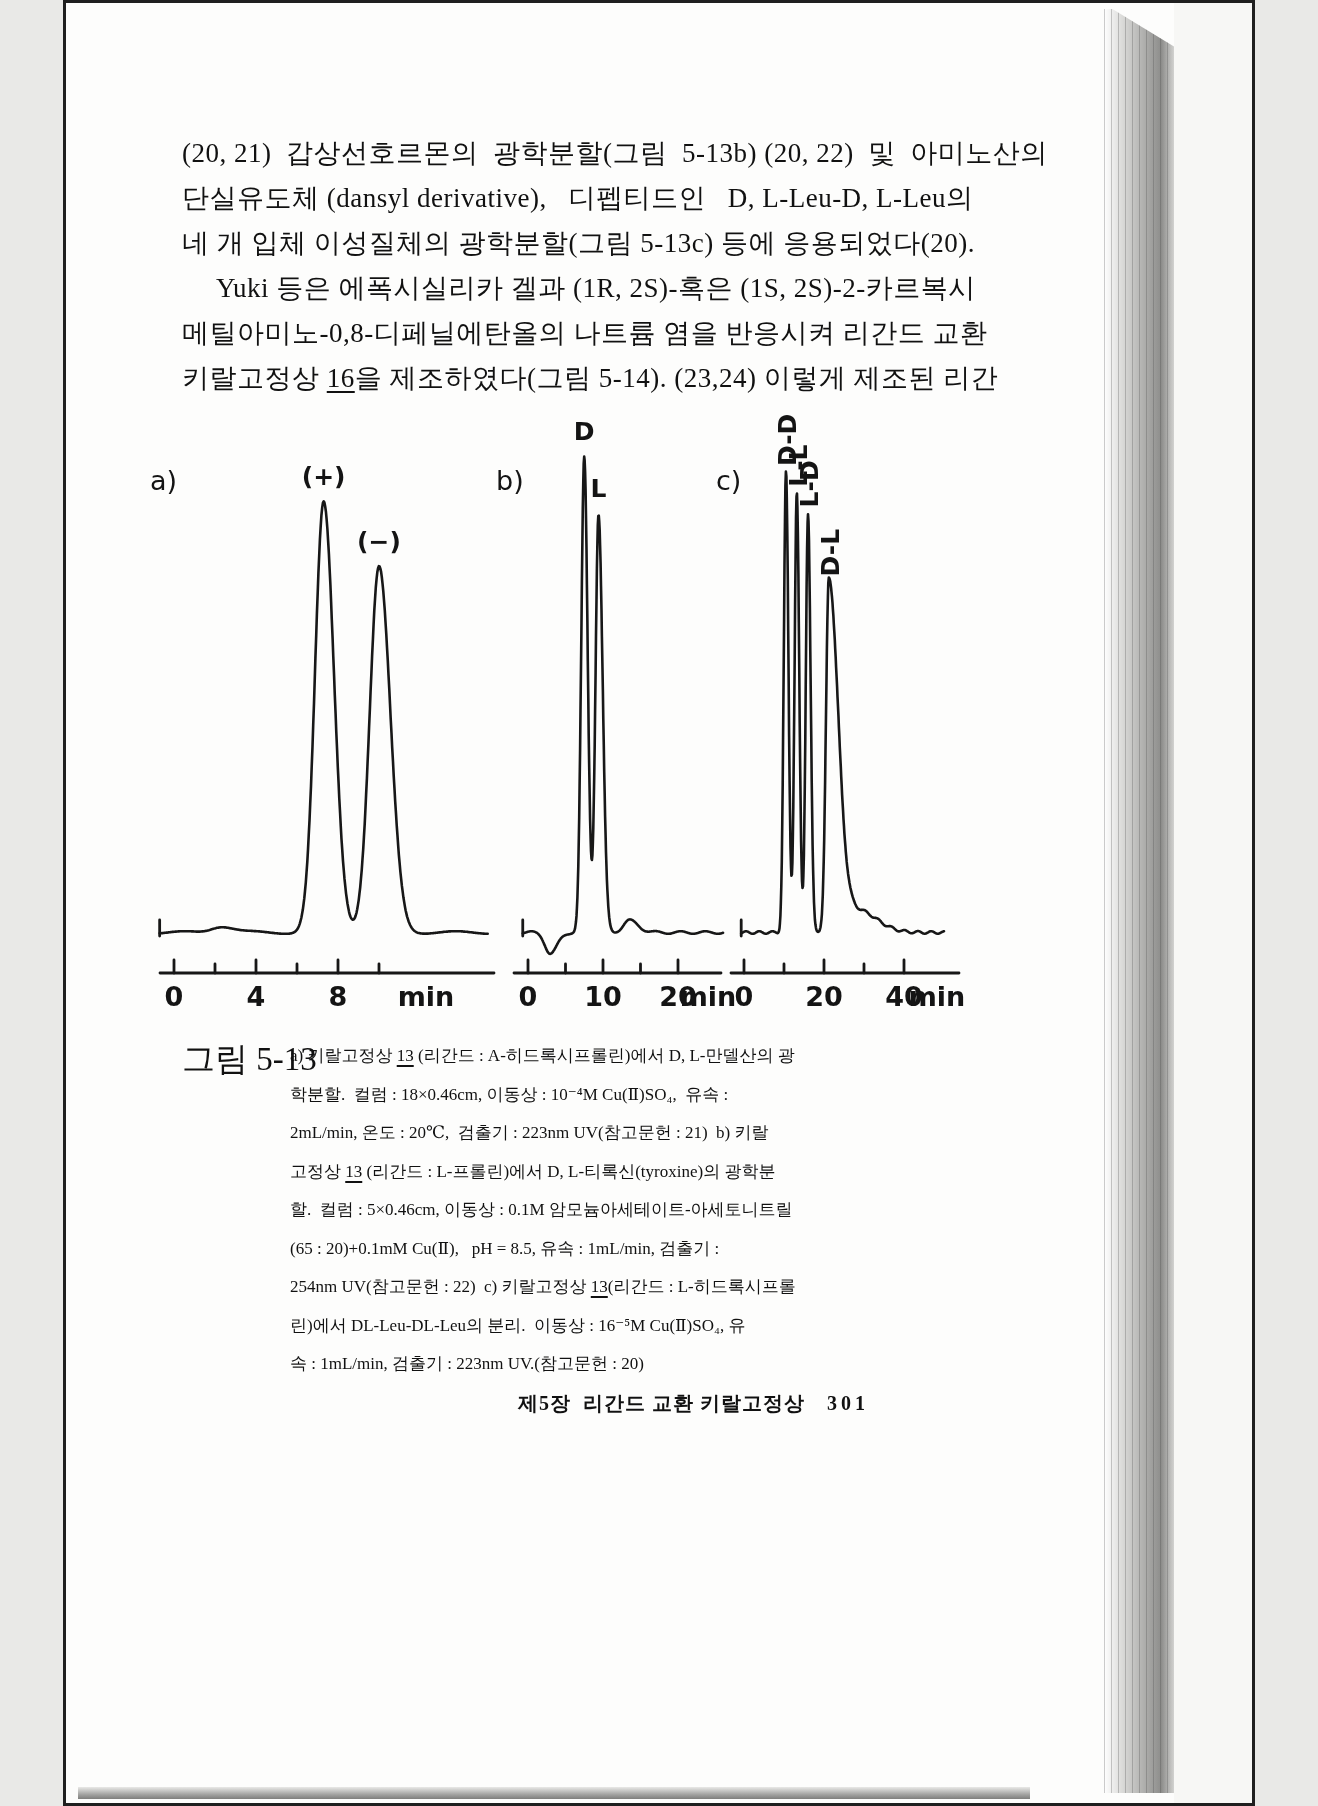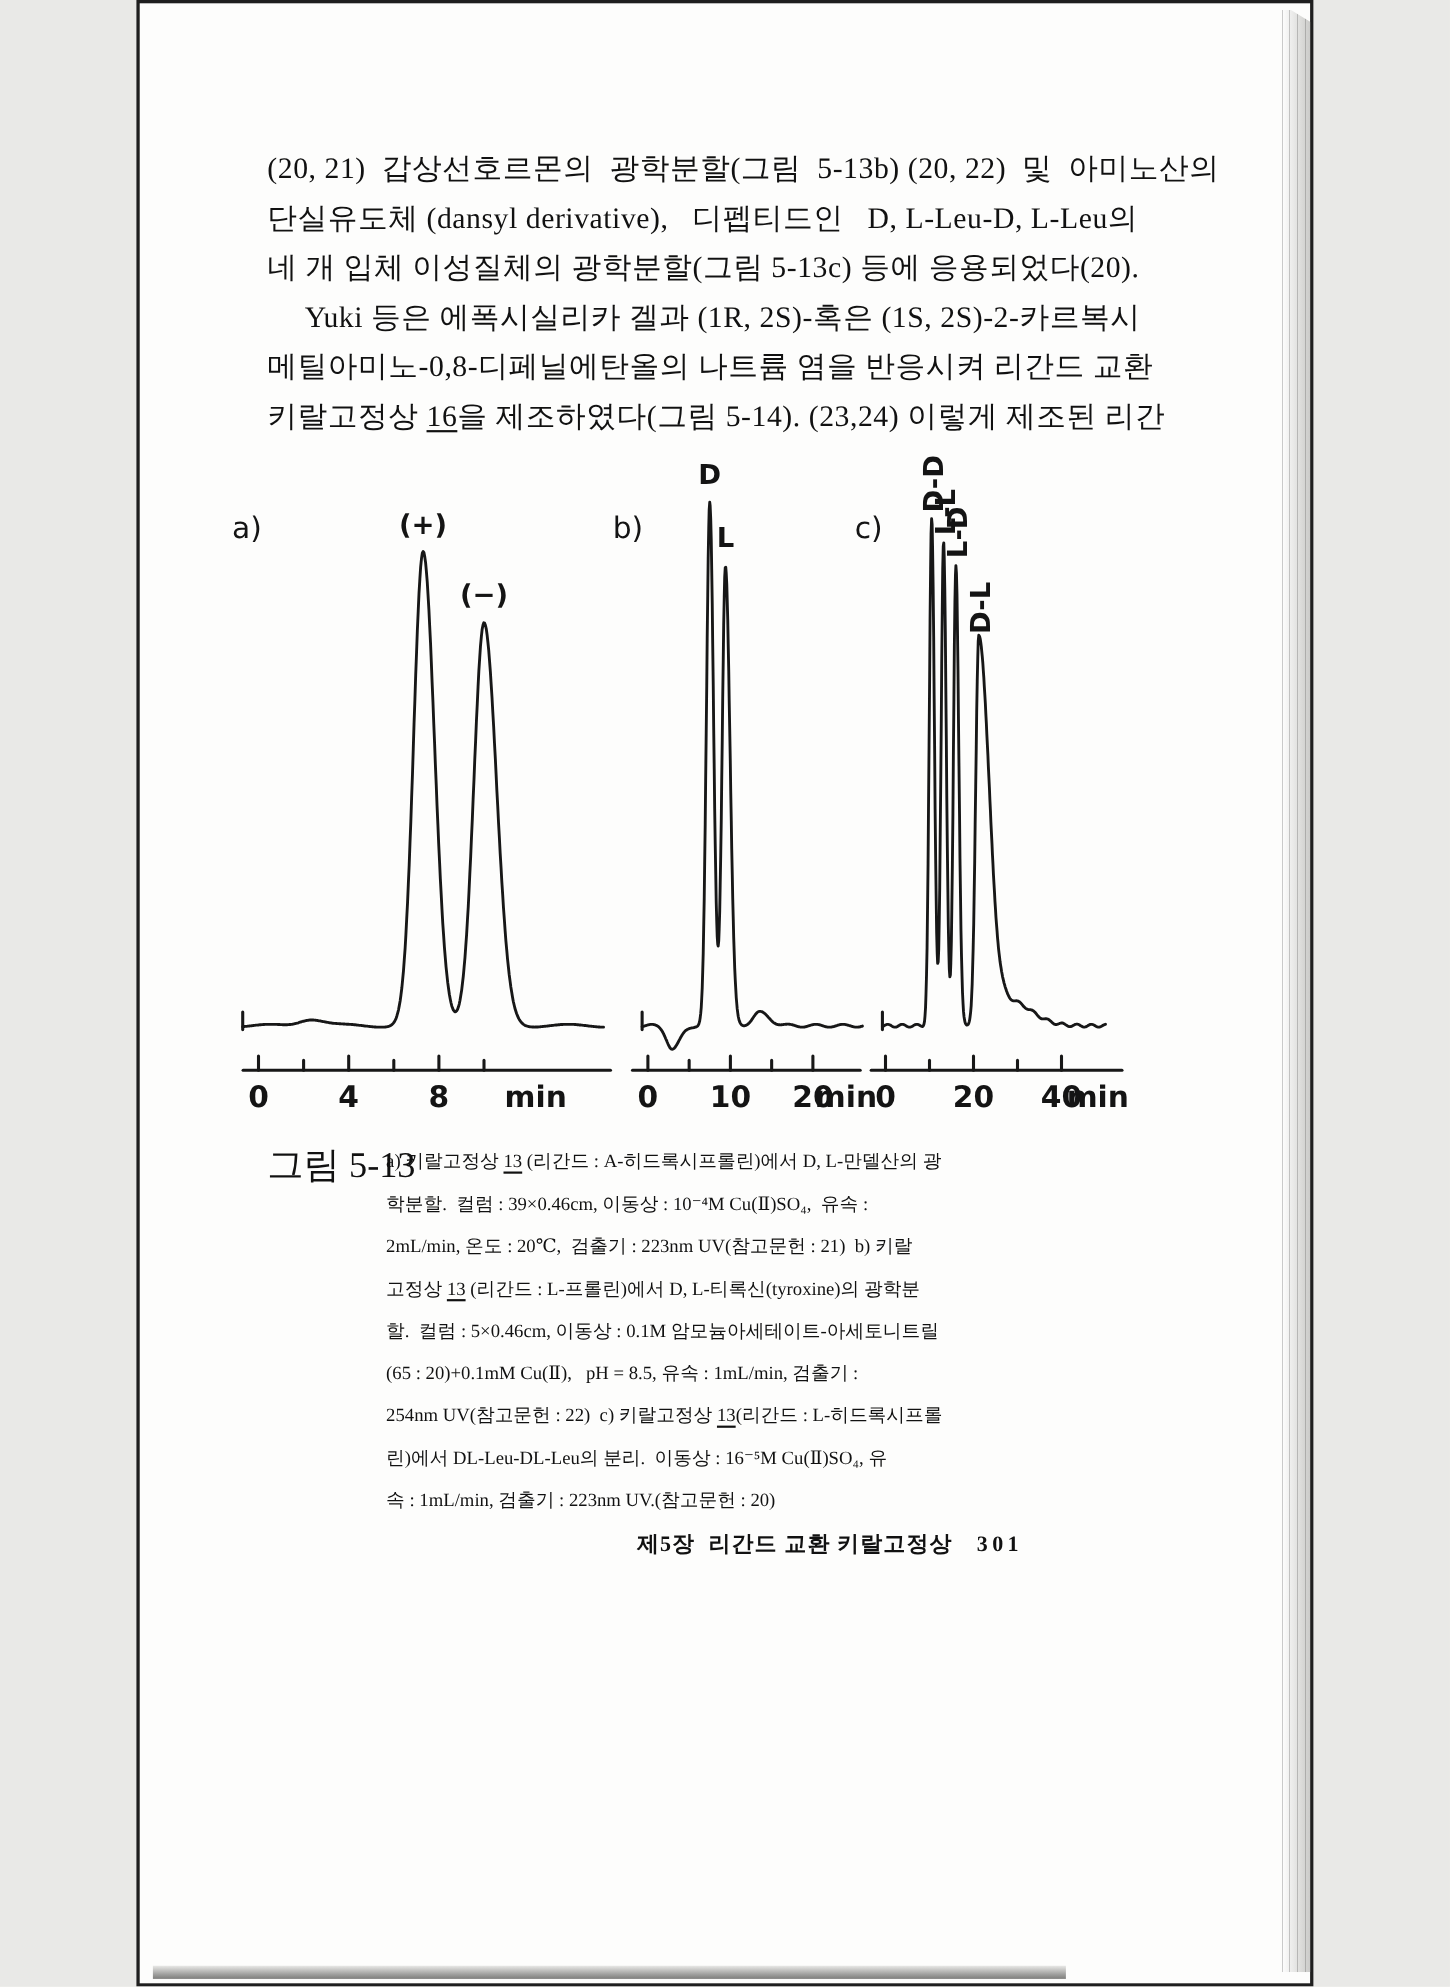--- a/index.html
+++ b/index.html
@@ -1,18 +1,18 @@
 <!DOCTYPE html>
 <html><head>
 <meta charset="utf-8">
 <title>Scanned book page — 그림 5-13</title>
 <style>
   html,body{margin:0;padding:0;background:#e9e9e7;}
   .scan{
-    position:relative;width:1070px;height:1806px;margin:0 auto;
+    position:relative;width:1192px;height:1806px;margin:0 auto;
     background:#fdfdfc;border:3px solid #1f1f1f;box-sizing:border-box;
     overflow:hidden;color:#111;
     font-family:"Liberation Serif","DejaVu Serif",serif;
   }
   
   .outside-right{position:absolute;top:0;bottom:0;left:1108px;right:0;background:#f7f7f5;}
   .page-edge-right{
     position:absolute;top:6px;bottom:10px;left:1038px;width:70px;
     background:
       repeating-linear-gradient(90deg, rgba(70,70,70,.28) 0 1px, rgba(255,255,255,0) 1px 7px),
@@ -115,21 +115,21 @@
       <line x1="20.2" y1="528" x2="20.2" y2="512" class="stroke"></line>
       <text class="peak-label" x="75" y="58" transform="rotate(-90 75 58)" text-anchor="start">D-D</text>
       <text class="peak-label" x="85.8" y="78.70000000000005" transform="rotate(-90 85.8 78.70000000000005)" text-anchor="start">L-L</text>
       <text class="peak-label" x="97" y="99.39999999999998" transform="rotate(-90 97 99.39999999999998)" text-anchor="start">L-D</text>
       <text class="peak-label" x="117.8" y="168.39999999999998" transform="rotate(-90 117.8 168.39999999999998)" text-anchor="start">D-L</text>
     </svg>
 
   <div class="caption-label">그림 5-13</div>
   <div class="caption">
     <div class="line"><span>a) 키랄고정상 </span><span class="u">13</span><span> (리간드 : A-히드록시프롤린)에서 D, L-만델산의 광</span></div>
-    <div class="line"><span>학분할.  컬럼 : 39×0.46cm, 이동상 : 10⁻⁴M Cu(Ⅱ)SO₄,  유속 :</span></div>
+    <div class="line"><span>학분할.  컬럼 : 18×0.46cm, 이동상 : 10⁻⁴M Cu(Ⅱ)SO₄,  유속 :</span></div>
     <div class="line"><span>2mL/min, 온도 : 20℃,  검출기 : 223nm UV(참고문헌 : 21)  b) 키랄</span></div>
     <div class="line"><span>고정상 </span><span class="u">13</span><span> (리간드 : L-프롤린)에서 D, L-티록신(tyroxine)의 광학분</span></div>
     <div class="line"><span>할.  컬럼 : 5×0.46cm, 이동상 : 0.1M 암모늄아세테이트-아세토니트릴</span></div>
     <div class="line"><span>(65 : 20)+0.1mM Cu(Ⅱ),   pH = 8.5, 유속 : 1mL/min, 검출기 :</span></div>
     <div class="line"><span>254nm UV(참고문헌 : 22)  c) 키랄고정상 </span><span class="u">13</span><span>(리간드 : L-히드록시프롤</span></div>
     <div class="line"><span>린)에서 DL-Leu-DL-Leu의 분리.  이동상 : 16⁻⁵M Cu(Ⅱ)SO₄, 유</span></div>
     <div class="line"><span>속 : 1mL/min, 검출기 : 223nm UV.(참고문헌 : 20)</span></div>
   </div>
 
   <div class="footer">

